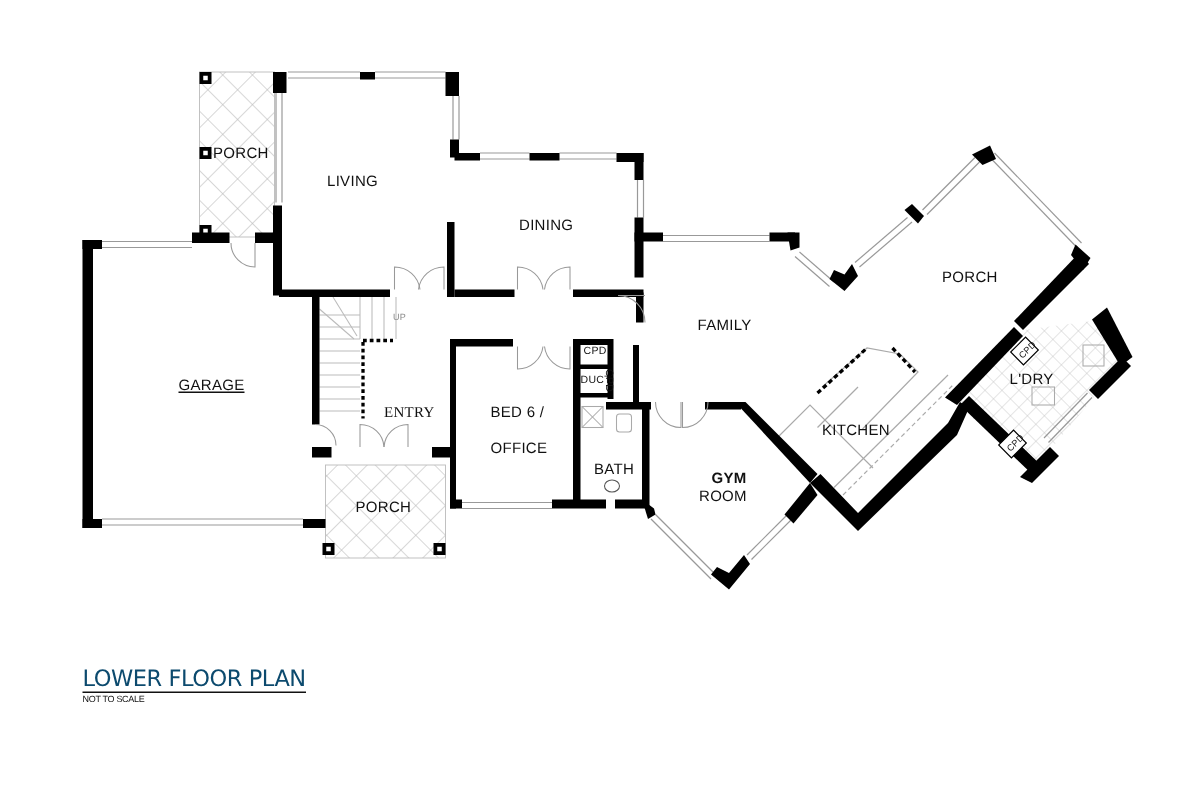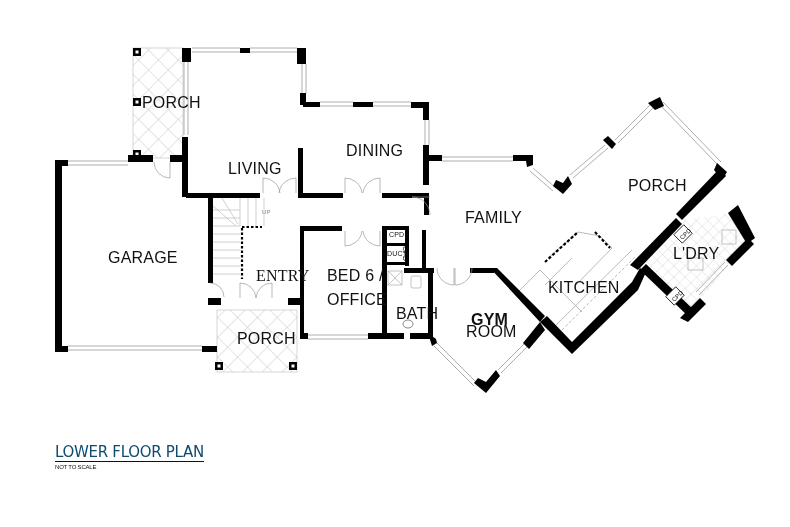--- a/index.html
+++ b/index.html
@@ -1,18 +1,18 @@
 <!DOCTYPE html>
 <html><head>
 <meta charset="utf-8">
 <style>
   html,body{margin:0;padding:0;background:#ffffff;}
   body{width:790px;height:527px;position:relative;overflow:hidden;font-family:"Liberation Sans",sans-serif;}
   svg{position:absolute;left:0;top:0;}
-  .lbl{position:absolute;font-family:"Liberation Sans",sans-serif;font-size:16px;color:#111;letter-spacing:0.2px;white-space:nowrap;text-align:center;line-height:12px;}
+  .lbl{position:absolute;font-family:"Liberation Sans",sans-serif;font-size:10px;color:#111;letter-spacing:0.2px;white-space:nowrap;text-align:center;line-height:12px;}
   .small{font-size:7px;line-height:8px;}
   .title{position:absolute;left:55px;top:444px;font-family:"DejaVu Sans",sans-serif;font-size:15px;color:#0c4a6e;letter-spacing:-0.3px;border-bottom:1.5px solid #111;padding-bottom:1px;line-height:16px;}
   .subtitle{position:absolute;left:55px;top:464px;font-family:"Liberation Sans",sans-serif;font-size:6px;color:#111;letter-spacing:-0.2px;}
 </style>
 </head>
 <body>
 
 <svg width="790" height="527" viewBox="0 0 790 527" xmlns="http://www.w3.org/2000/svg">
   <defs>
     <pattern id="diag" width="14" height="14" patternUnits="userSpaceOnUse" patternTransform="rotate(45)">
@@ -216,23 +216,23 @@
     <rect x="722" y="230" width="14" height="14"></rect>
   </g>
 
   <g fill="#fff" stroke="#000" stroke-width="0.8">
     <rect x="676" y="228" width="14" height="12" transform="rotate(-45 683 234)"></rect>
     <rect x="668" y="290" width="14" height="12" transform="rotate(-45 675 296)"></rect>
   </g>
 </svg>
 
 <div class="lbl" style="left:142px;top:97px;">PORCH</div>
-<div class="lbl" style="left:228px;top:116px;margin-top:47px;">LIVING</div>
+<div class="lbl" style="left:218px;top:116px;">LIVING</div>
 <div class="lbl" style="left:346px;top:145px;">DINING</div>
-<div class="lbl" style="left:108px;top:252px;">GARAGE</div>
+<div class="lbl" style="left:119px;top:252px;text-decoration:underline;">GARAGE</div>
 <div class="lbl" style="left:256px;top:270px;font-family:Liberation Serif, serif;">ENTRY</div>
 <div class="lbl" style="left:237px;top:333px;">PORCH</div>
 <div class="lbl" style="left:327px;top:270px;">BED 6 /</div>
 <div class="lbl" style="left:327px;top:294px;">OFFICE</div>
 <div class="lbl small" style="left:389px;top:231px;">CPD</div>
 <div class="lbl small" style="left:387px;top:250px;">DUCT</div>
 <div class="lbl small" style="left:409px;top:246px;transform:rotate(90deg);transform-origin:left top;">CPD</div>
 <div class="lbl" style="left:396px;top:308px;">BATH</div>
 <div class="lbl" style="left:465px;top:212px;">FAMILY</div>
 <div class="lbl" style="left:471px;top:314px;width:30px;font-weight:bold;">GYM</div>

